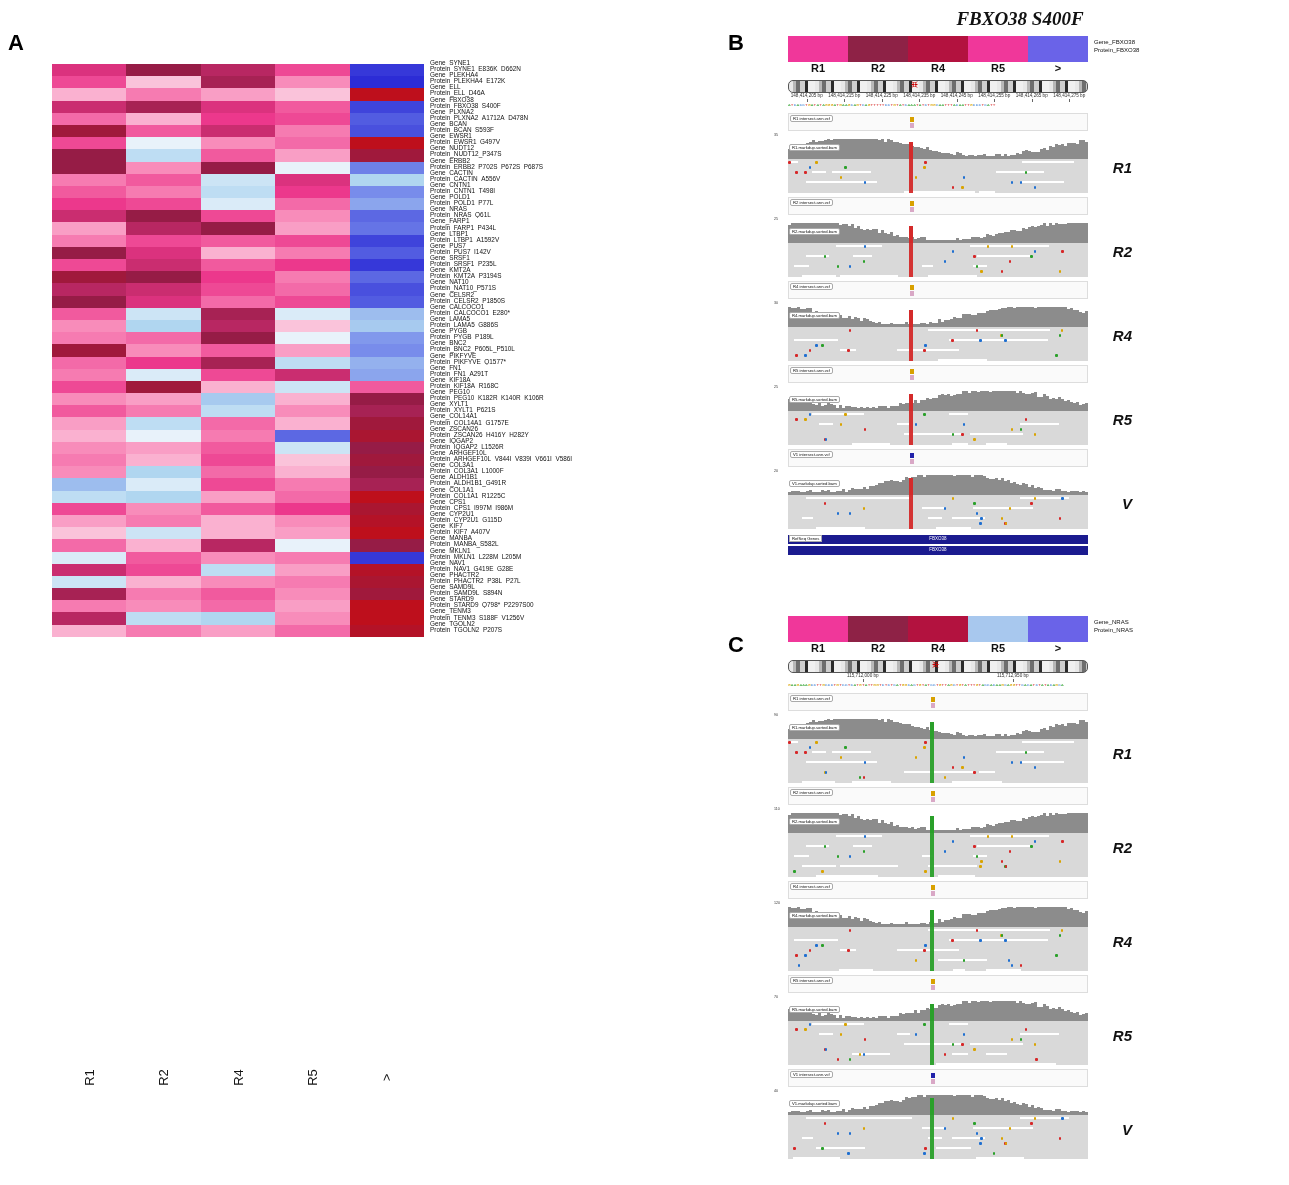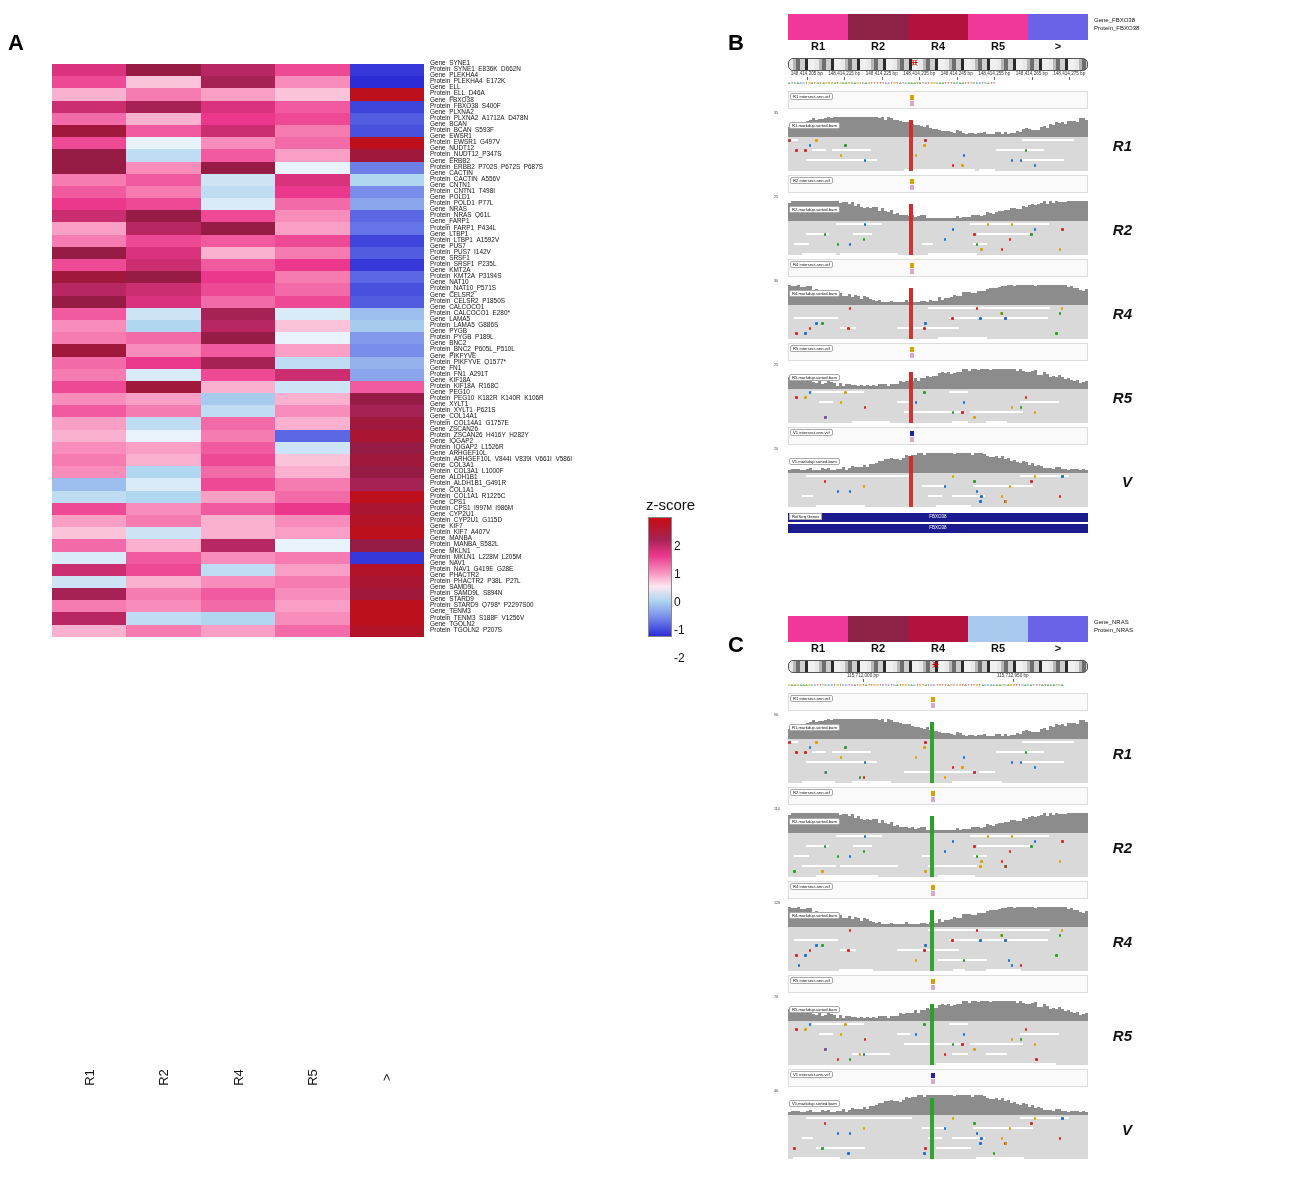--- a/index.html
+++ b/index.html
@@ -574,37 +574,25 @@
       </div>
     </div>
   <div class="col-labels">
       <div class="col-label"><span>R1</span></div>
       <div class="col-label"><span>R2</span></div>
       <div class="col-label"><span>R4</span></div>
       <div class="col-label"><span>R5</span></div>
       <div class="col-label"><span>&gt;</span></div>
     </div>
 
-  <div id="colorbar">
-    <div id="cb-title">z-score</div>
-    <div style="position:relative;">
-      <div id="cb-grad" style="background: linear-gradient(rgb(200, 12, 18) 0%, rgb(167, 34, 84) 18%, rgb(236, 56, 140) 32%, rgb(249, 158, 197) 48%, rgb(252, 232, 240) 58%, rgb(176, 214, 240) 70%, rgb(120, 140, 235) 84%, rgb(44, 44, 214) 100%);"></div>
-      <div class="cb-ticks">
-          <div class="cb-tick" style="top: 0px;">2</div>
-          <div class="cb-tick" style="top: 28px;">1</div>
-          <div class="cb-tick" style="top: 56px;">0</div>
-          <div class="cb-tick" style="top: 84px;">-1</div>
-          <div class="cb-tick" style="top: 112px;">-2</div>
-        </div>
-    </div>
-  </div>
 </div>
 
 <div class="igv" id="panelB" style="left:730px;top:8px;width:540px;height:580px;">
   <div class="panel-letter" style="left:-2px;top:22px;">B</div>
+  <div class="igv-title" style="margin-left:40px;">FBXO38 S400F</div>
   <div id="bTop" style="position:relative;margin-left:58px;margin-top:6px;">
       <div class="igv-groupbar">
         <div style="background: rgb(240, 55, 154);"></div>
         <div style="background: rgb(142, 34, 70);"></div>
         <div style="background: rgb(179, 18, 63);"></div>
         <div style="background: rgb(240, 55, 154);"></div>
         <div style="background: rgb(106, 99, 232);"></div>
       </div>
       <div class="igv-legend" style="position: absolute; left: 306px; top: 2px;">
         <div>Gene_FBXO38</div>

